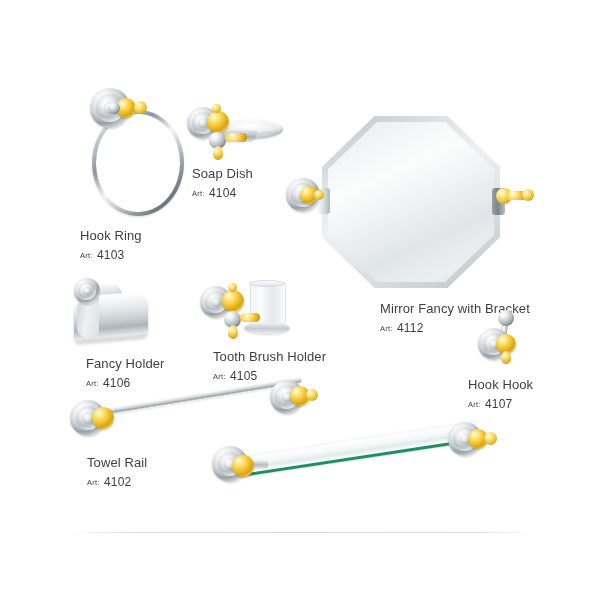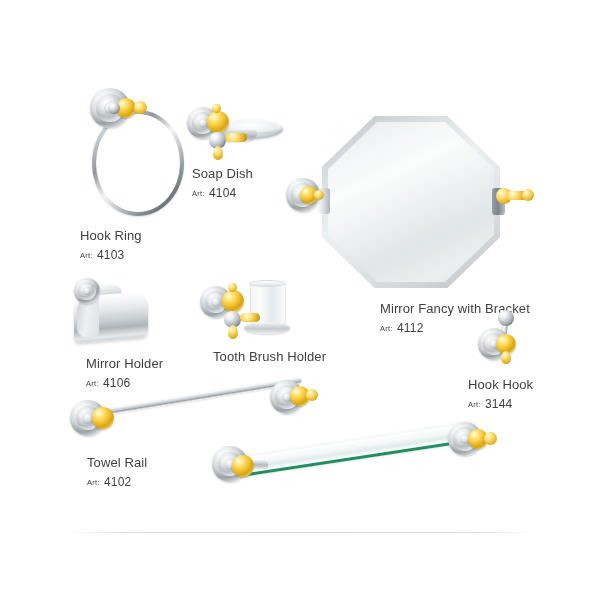--- a/index.html
+++ b/index.html
@@ -339,54 +339,58 @@
     </span>
   </div>
 
   <div class="prod" id="paper-holder-art" style="left:66px; top:276px; width:110px; height:72px;">
     <div class="arm"></div>
     <div class="cover"></div>
     <div class="cover-face"></div>
     <div class="rosette" style="left:8px; top:2px; width:26px; height:26px;"></div>
   </div>
   <div class="label" style="left:86px; top:357px;">
-    <span class="name">Mirror Holder</span>
+    <span class="name">Fancy Holder</span>
     <span class="art">
       <span class="pfx">Art:</span>
       <span class="num">4106</span>
     </span>
   </div>
 
   <div class="prod" id="tooth-brush-holder-art" style="left:200px; top:280px; width:110px; height:70px;">
     <div class="tumbler"></div>
     <div class="tumbler-rim"></div>
     <div class="base"></div>
     <div class="rosette" style="left:0px; top:6px; width:32px; height:32px;"></div>
     <div class="gold" style="left:22px; top:10px; width:22px; height:22px;"></div>
     <div class="gold-sm" style="left:28px; top:3px; width:9px; height:9px;"></div>
     <div class="chrome-ball" style="left:24px; top:31px; width:17px; height:17px;"></div>
     <div class="gold-sm" style="left:28px; top:45px; width:10px; height:14px; border-radius:50% 50% 50% 50%/60% 60% 40% 40%;"></div>
     <div class="gold-sm" style="left:40px; top:33px; width:20px; height:9px; border-radius:5px;"></div>
   </div>
   <div class="label" style="left:213px; top:350px;">
     <span class="name">Tooth Brush Holder</span>
+    <span class="art">
+      <span class="pfx">Art:</span>
+      <span class="num">4105</span>
+    </span>
   </div>
 
   <div class="prod" id="towel-hook-art" style="left:472px; top:310px; width:70px; height:60px;">
     <div class="stem"></div>
     <div class="chrome-ball" style="left:26px; top:0px; width:16px; height:16px;"></div>
     <div class="rosette" style="left:6px; top:18px; width:32px; height:32px;"></div>
     <div class="gold" style="left:24px; top:24px; width:20px; height:20px;"></div>
     <div class="gold-sm" style="left:29px; top:41px; width:10px; height:13px; border-radius:50% 50% 50% 50%/60% 60% 40% 40%;"></div>
   </div>
   <div class="label" style="left:468px; top:378px;">
     <span class="name">Hook Hook</span>
     <span class="art">
       <span class="pfx">Art:</span>
-      <span class="num">3144</span>
+      <span class="num">4107</span>
     </span>
   </div>
 
   <div class="prod" id="towel-rail-art" style="left:66px; top:382px; width:260px; height:62px;">
     <div class="rod"></div>
 
     <div class="rosette" style="left:4px; top:18px; width:36px; height:36px;"></div>
     <div class="gold" style="left:26px; top:25px; width:22px; height:22px;"></div>
 
     <div class="rosette" style="left:204px; top:-2px; width:34px; height:34px;"></div>

